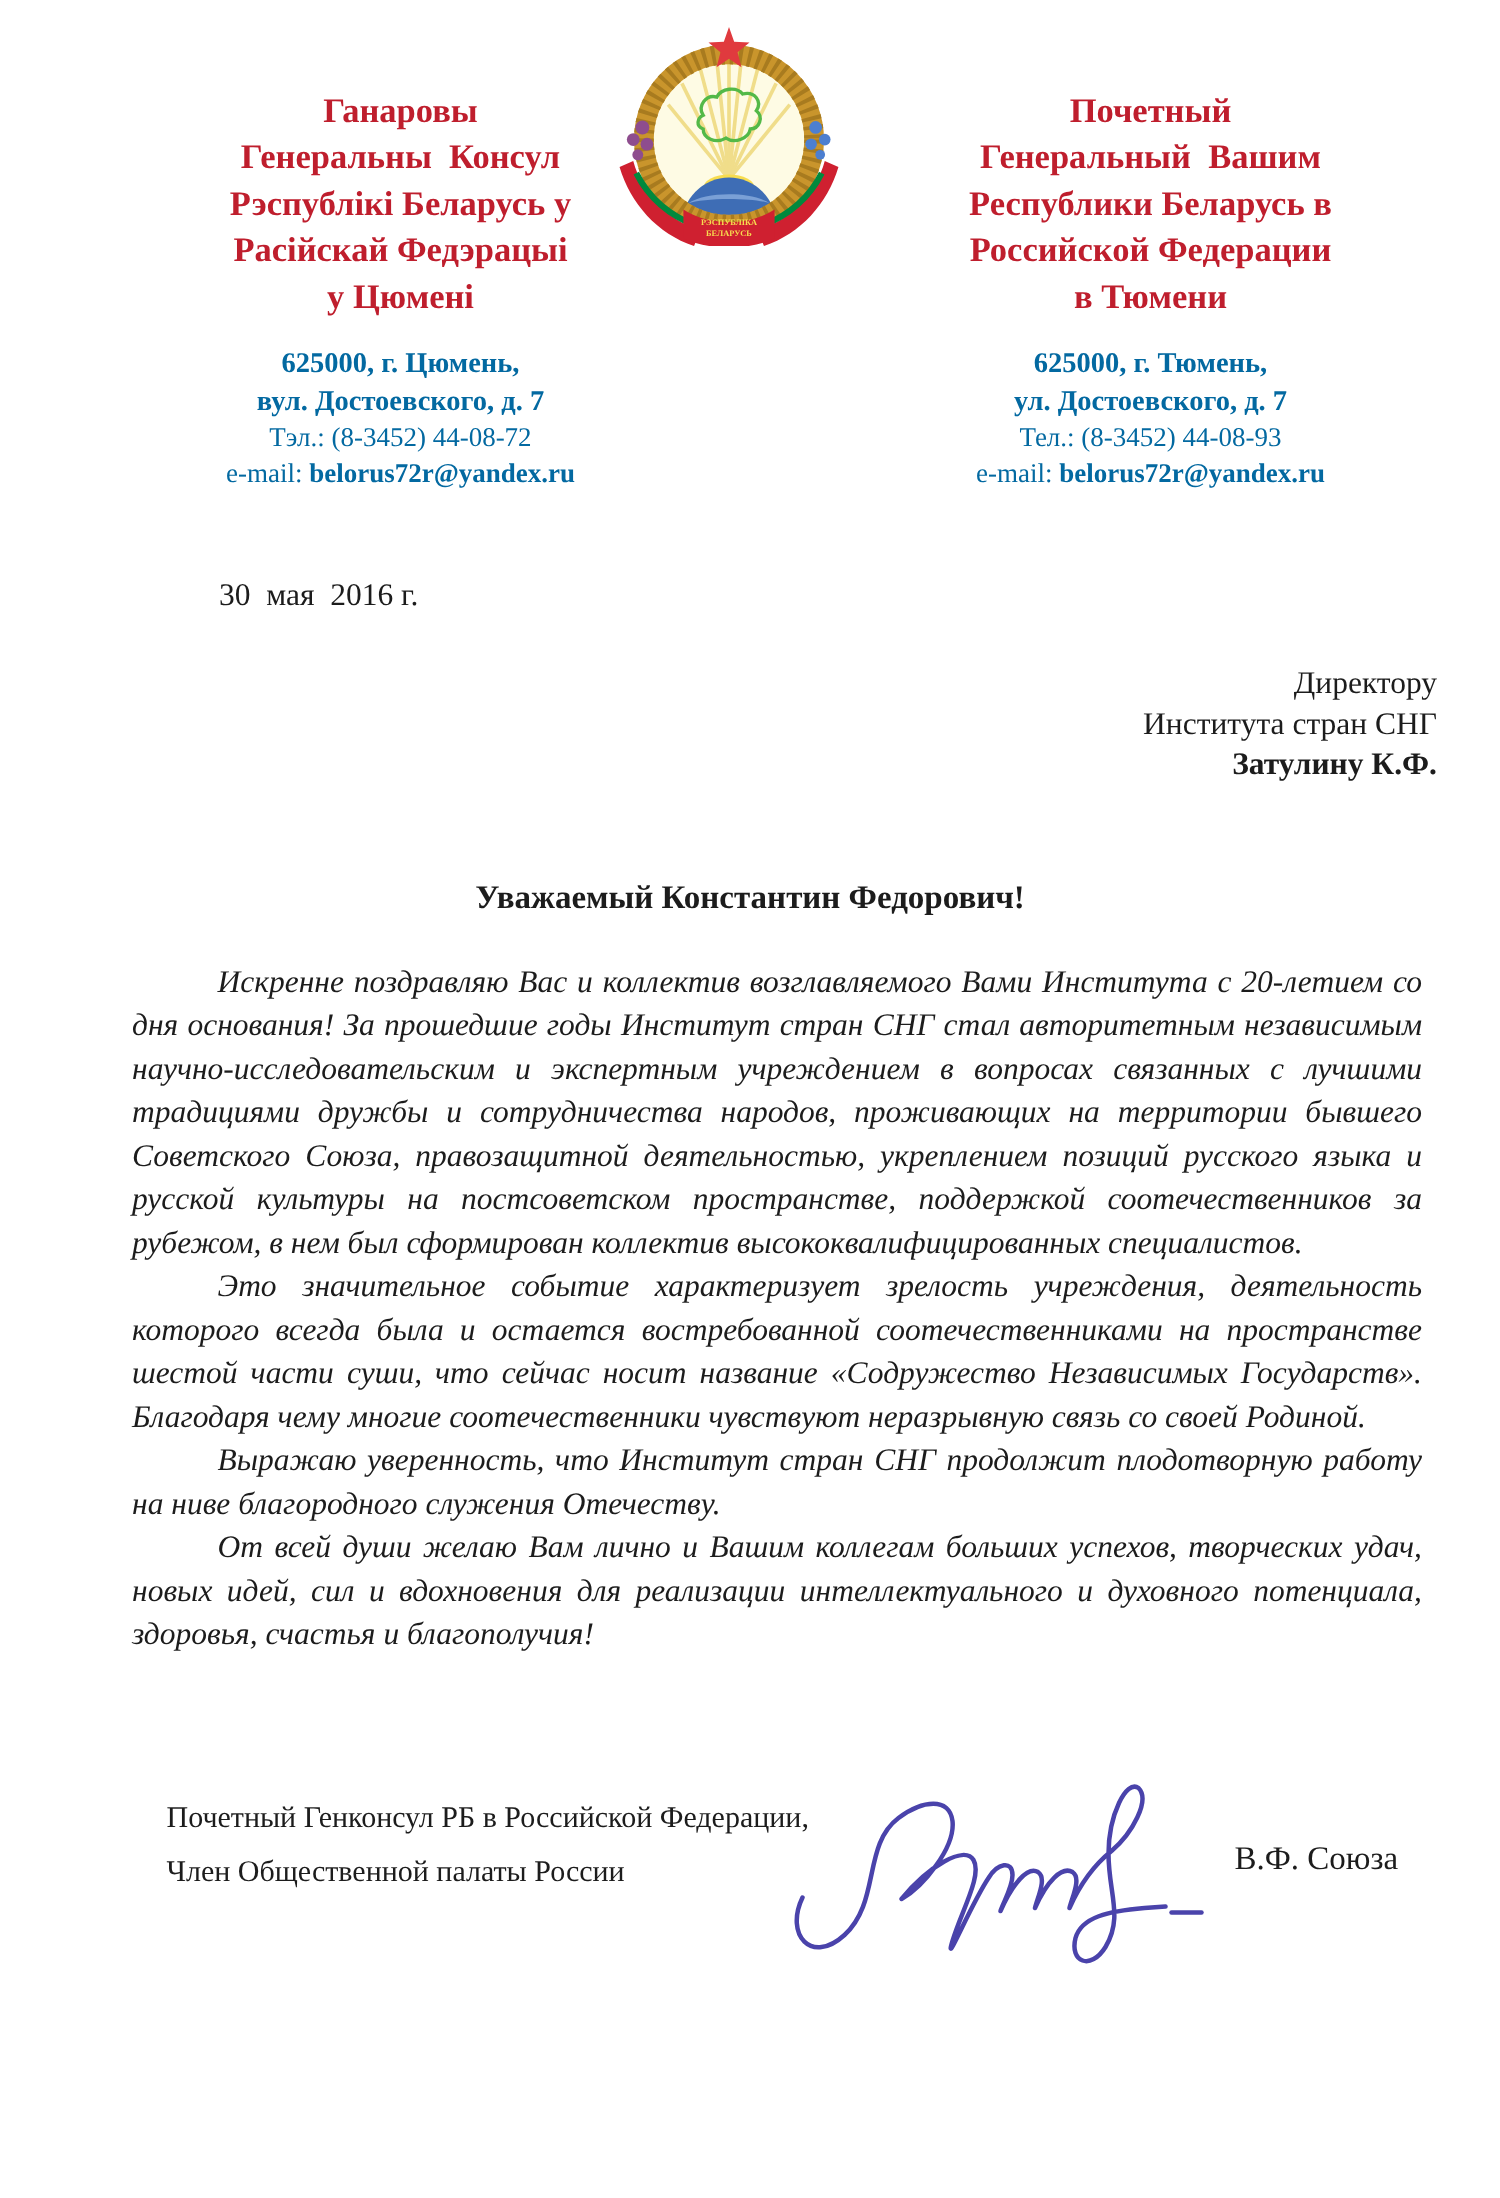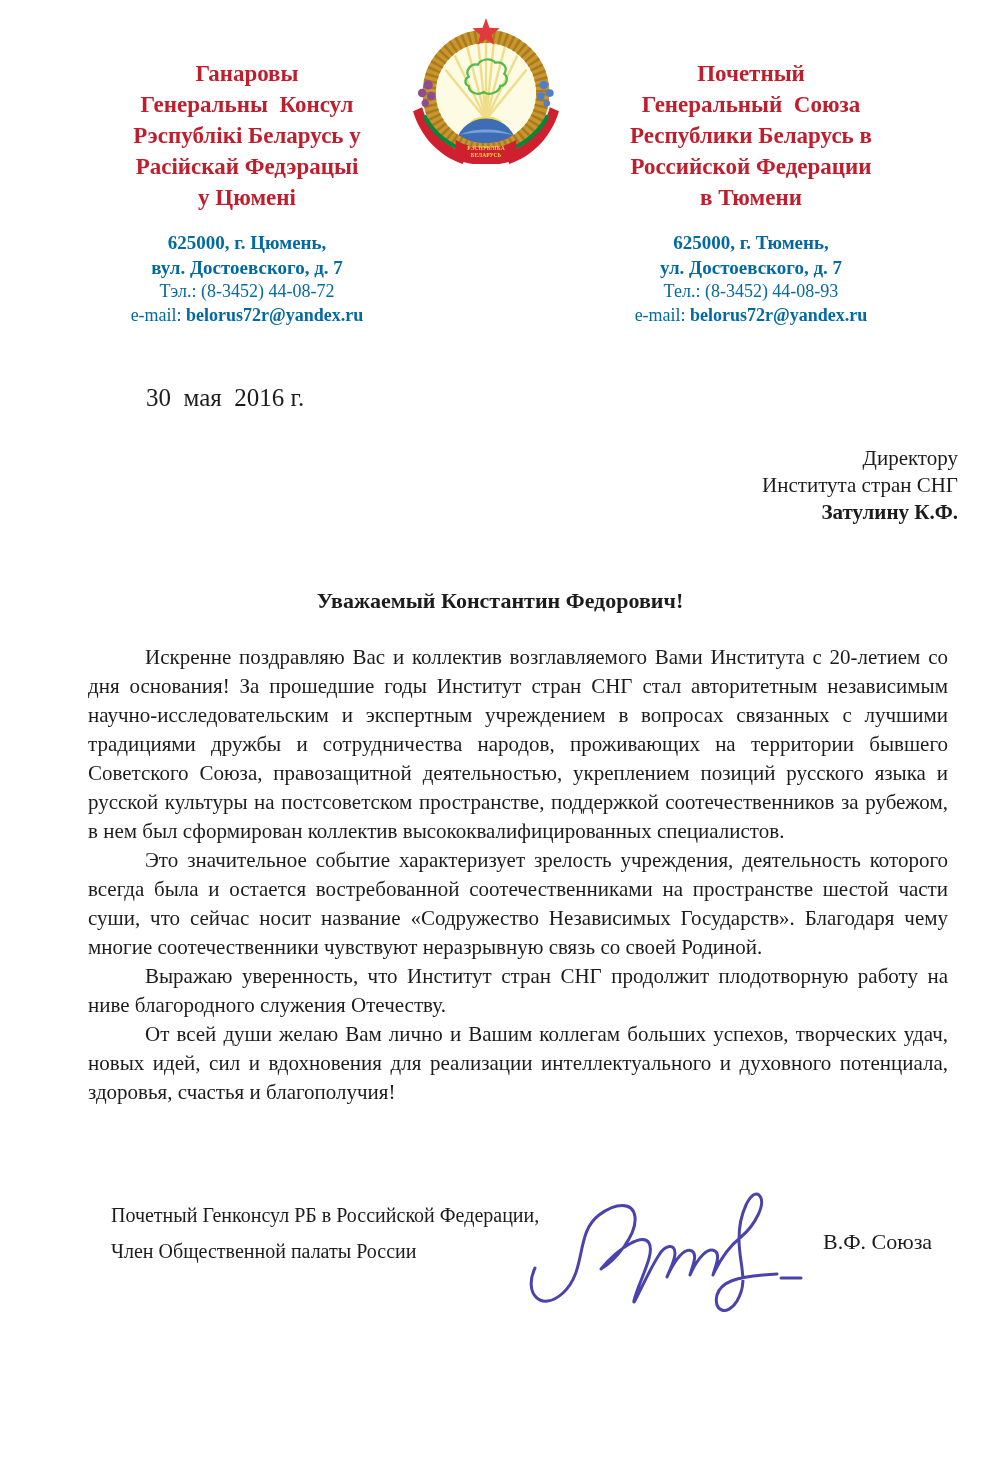--- a/index.html
+++ b/index.html
@@ -2,34 +2,34 @@
 <html><head>
 <meta charset="utf-8">
 <style>
   html,body{margin:0;padding:0;background:#e9e9e9;}
   .page{
     width:1000px;height:1465px;margin:0 auto;background:#ffffff;
     position:relative;overflow:hidden;
     font-family:"Liberation Serif","DejaVu Serif",serif;color:#1c1c1c;
   }
   
-  .letterhead{display:flex;justify-content:space-between;padding:58px 74px 0 72px;}
+  .letterhead{display:flex;justify-content:space-between;padding:58px 58px 0 72px;margin-left:20px;}
   .lh-col{width:350px;text-align:center;}
   .lh-title{color:#bf1e2d;font-weight:bold;font-size:23px;line-height:31px;}
   .lh-title div{white-space:pre;}
   .lh-contact{margin-top:17px;color:#0369a1;font-size:18px;line-height:1.32;}
   .lh-contact .addr{font-weight:bold;font-size:19px;}
   .lh-contact .email b{font-weight:bold;}
   .emblem{position:absolute;left:410px;top:12px;}
   
-  .date{margin:56px 0 0 146px;font-size:25px;white-space:pre;}
+  .date{margin:56px 0 0 146px;font-size:21px;white-space:pre;}
   .addressee{margin:33px 42px 0 0;text-align:right;font-size:21px;line-height:27px;}
   .addressee .bold{font-weight:bold;}
   .salutation{margin-top:62px;text-align:center;font-weight:bold;font-size:22px;}
-  .body-text{margin:29px 52px 0 88px;font-size:21px;line-height:29px;text-align:justify;}
+  .body-text{margin:29px 52px 0 88px;font-size:21px;line-height:29px;text-align:justify;font-style:italic;}
   .body-text p{margin:0;text-indent:57px;}
   
   .sig-section{position:relative;height:191px;margin-top:78px;margin-left:23px;}
   .sig-position{position:absolute;left:88px;top:12px;font-size:20px;line-height:36px;white-space:nowrap;}
   .sig-svg{position:absolute;left:492px;top:-12px;}
   .sig-name{position:absolute;left:800px;top:44px;font-size:22px;}
 </style>
 </head>
 <body>
 
@@ -49,21 +49,21 @@
         <div class="addr">625000, г. Цюмень,</div>
         <div class="addr">вул. Достоевского, д. 7</div>
         <div>Тэл.: (8-3452) 44-08-72</div>
         <div class="email"><span>e-mail: </span><b>belorus72r@yandex.ru</b></div>
       </div>
     </div>
 
     <div class="lh-col">
       <div class="lh-title">
         <div>Почетный</div>
-        <div>Генеральный  Союза</div>
+        <div>Генеральный  Вашим</div>
         <div>Республики Беларусь в</div>
         <div>Российской Федерации</div>
         <div>в Тюмени</div>
       </div>
       <div class="lh-contact">
         <div class="addr">625000, г. Тюмень,</div>
         <div class="addr">ул. Достоевского, д. 7</div>
         <div>Тел.: (8-3452) 44-08-93</div>
         <div class="email"><span>e-mail: </span><b>belorus72r@yandex.ru</b></div>
       </div>

